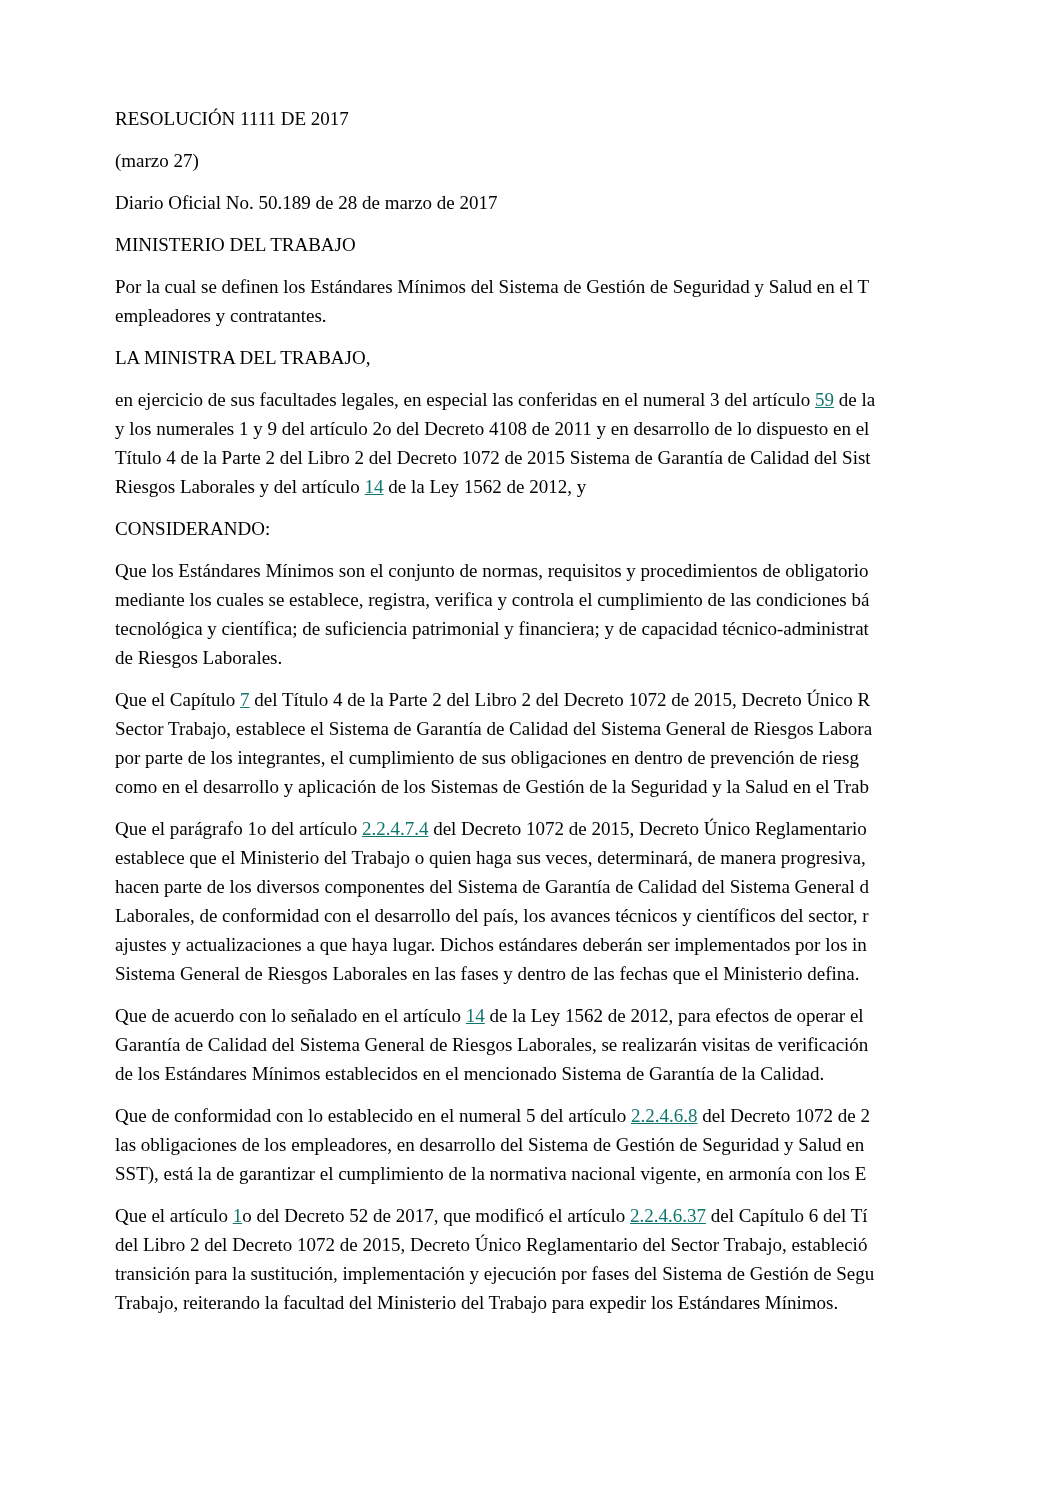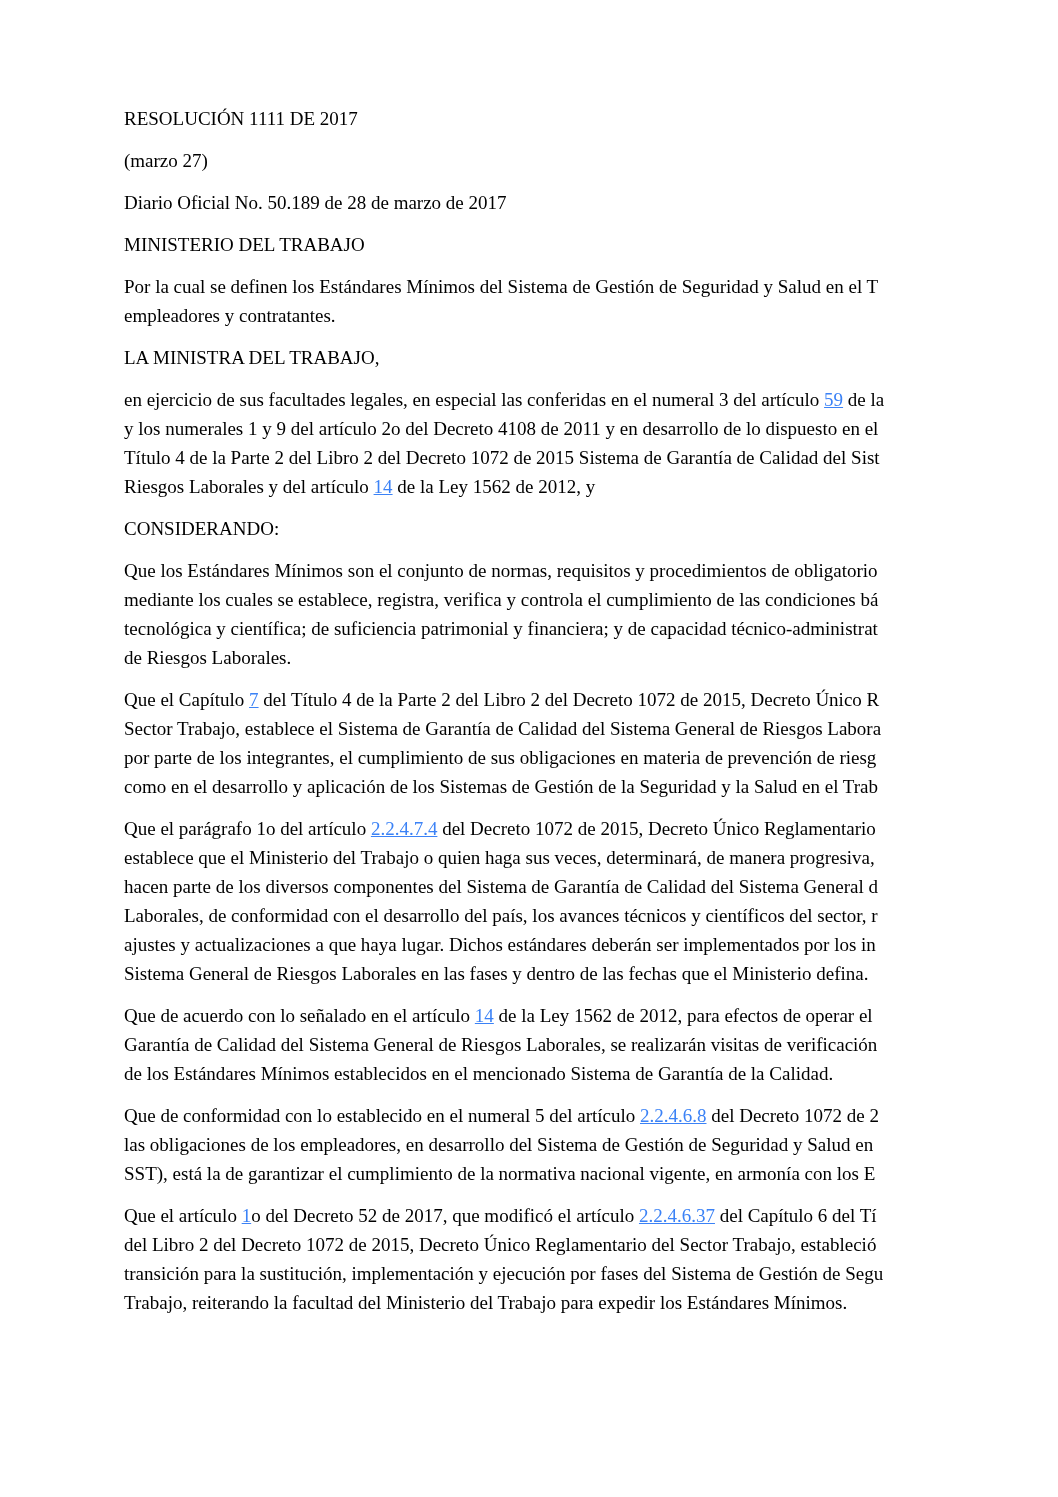--- a/index.html
+++ b/index.html
@@ -16,39 +16,38 @@
   .page {
     position: absolute;
     top: 0;
     left: 0;
     width: 1058px;
     height: 1497px;
     background: #ffffff;
   }
   .doc-body {
     padding: 104px 0 0 115px;
-    margin-left: 9px;
   }
   .clip {
     width: 848px;
     overflow: hidden;
   }
   .para {
     margin: 0 0 13px 0;
   }
   .line {
     white-space: nowrap;
     font-family: "Liberation Serif", "DejaVu Serif", serif;
     font-size: 19px;
     line-height: 29px;
     color: #000000;
     letter-spacing: 0;
   }
   a.doclink {
-    color: #3b82f6;
+    color: #0f766e;
     text-decoration: underline;
     cursor: pointer;
   }
 </style>
 </head>
 <body>
 
 <div class="page">
   <div class="doc-body">
     <div class="clip">
@@ -82,21 +81,21 @@
         </div>
         <div class="para">
           <div class="line">Que los Estándares Mínimos son el conjunto de normas, requisitos y procedimientos de obligatorio</div>
           <div class="line">mediante los cuales se establece, registra, verifica y controla el cumplimiento de las condiciones bá</div>
           <div class="line">tecnológica y científica; de suficiencia patrimonial y financiera; y de capacidad técnico-administrat</div>
           <div class="line">de Riesgos Laborales.</div>
         </div>
         <div class="para">
           <div class="line">Que el Capítulo <a class="doclink" href="#">7</a> del Título 4 de la Parte 2 del Libro 2 del Decreto 1072 de 2015, Decreto Único R</div>
           <div class="line">Sector Trabajo, establece el Sistema de Garantía de Calidad del Sistema General de Riesgos Labora</div>
-          <div class="line">por parte de los integrantes, el cumplimiento de sus obligaciones en materia de prevención de riesg</div>
+          <div class="line">por parte de los integrantes, el cumplimiento de sus obligaciones en dentro de prevención de riesg</div>
           <div class="line">como en el desarrollo y aplicación de los Sistemas de Gestión de la Seguridad y la Salud en el Trab</div>
         </div>
         <div class="para">
           <div class="line">Que el parágrafo 1o del artículo <a class="doclink" href="#">2.2.4.7.4</a> del Decreto 1072 de 2015, Decreto Único Reglamentario</div>
           <div class="line">establece que el Ministerio del Trabajo o quien haga sus veces, determinará, de manera progresiva,</div>
           <div class="line">hacen parte de los diversos componentes del Sistema de Garantía de Calidad del Sistema General d</div>
           <div class="line">Laborales, de conformidad con el desarrollo del país, los avances técnicos y científicos del sector, r</div>
           <div class="line">ajustes y actualizaciones a que haya lugar. Dichos estándares deberán ser implementados por los in</div>
           <div class="line">Sistema General de Riesgos Laborales en las fases y dentro de las fechas que el Ministerio defina.</div>
         </div>

